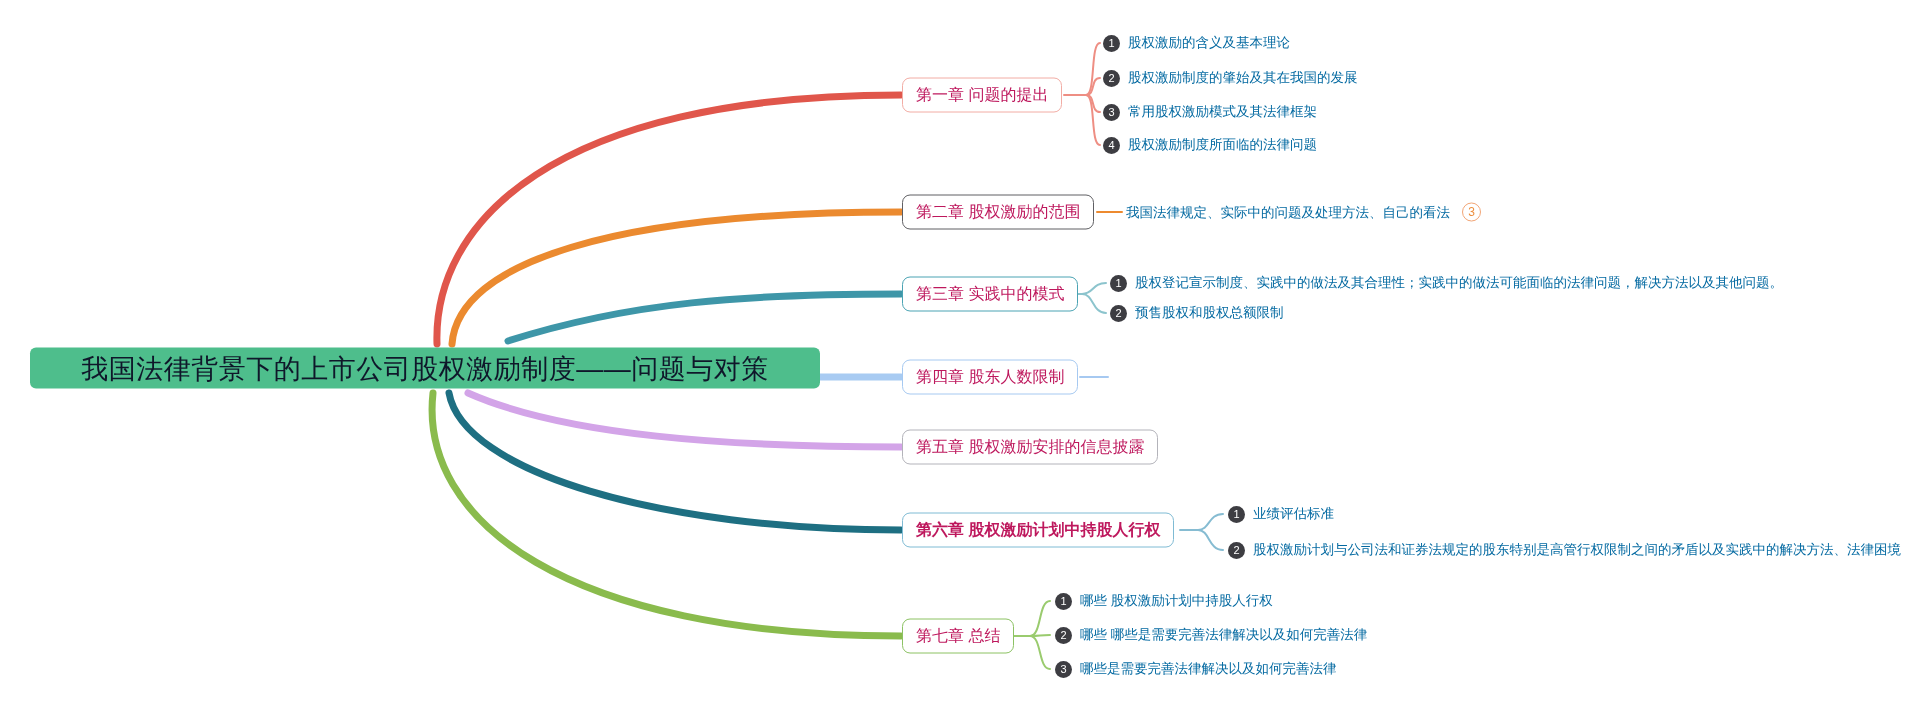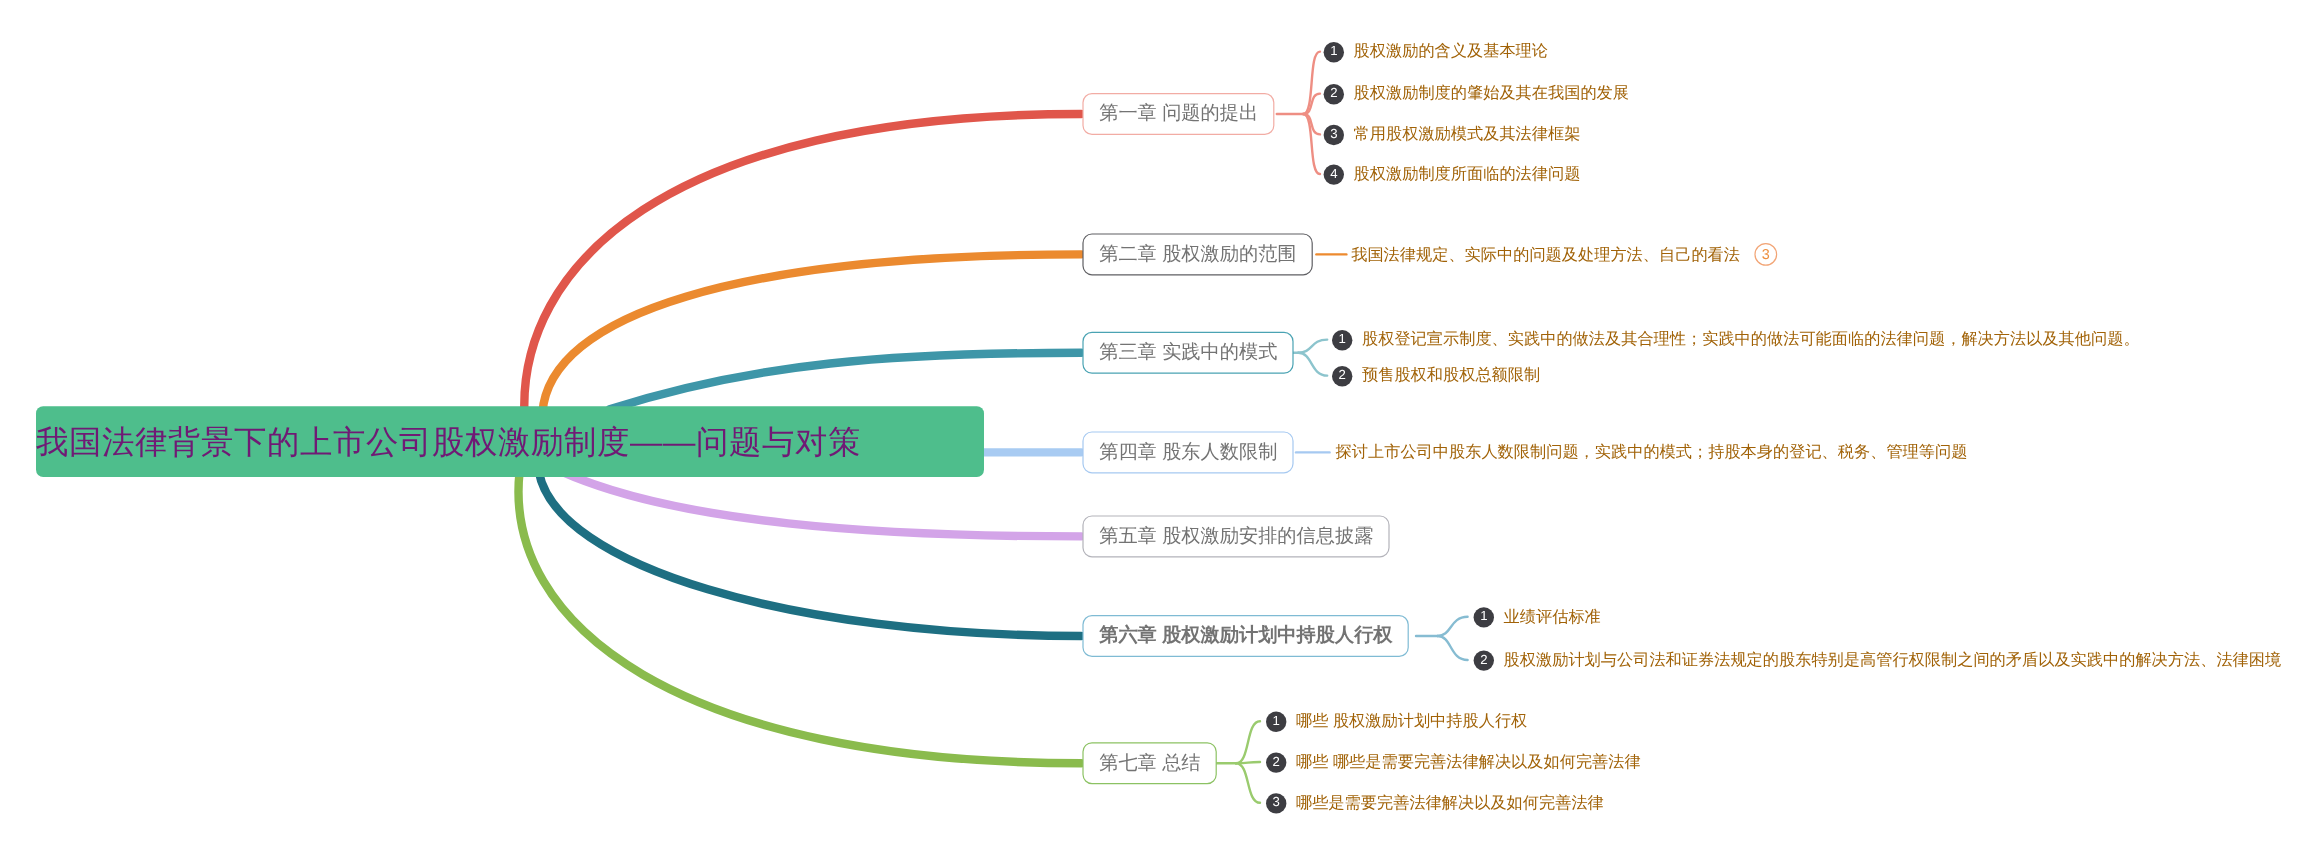--- a/index.html
+++ b/index.html
@@ -3,43 +3,43 @@
 <meta charset="utf-8">
 <style>
   html,body{margin:0;padding:0;background:#fff;}
   .canvas{
     position:relative;width:1920px;height:711px;background:#ffffff;overflow:hidden;
     font-family:"Liberation Sans","DejaVu Sans",sans-serif;
   }
   .wires{position:absolute;left:0;top:0;z-index:0;}
   .central{
     position:absolute;left:30px;top:368px;transform:translateY(-50%);
-    width:790px;height:59px;z-index:2;
+    width:790px;height:41px;z-index:2;
     background:#4EBE8C;border-radius:6px;
-    display:flex;align-items:center;
-    color:#701a75;font-size:27px;letter-spacing:0.5px;white-space:nowrap;
+    display:flex;align-items:center;justify-content:center;
+    color:#0f172a;font-size:27px;letter-spacing:0.5px;white-space:nowrap;
   }
   .topic{
     position:absolute;left:902px;transform:translateY(-50%);z-index:2;
     background:#ffffff;border-radius:8px;padding:6px 13px;
-    font-size:16px;color:#737373;white-space:nowrap;
+    font-size:16px;color:#be185d;white-space:nowrap;
     border:1.5px solid #999;
   }
   .b1{border-color:#F2ACA4;}
   .b2{border-color:#5F5F63;}
   .b3{border-color:#4AA3B3;}
   .b4{border-color:#A6C9F1;}
   .b5{border-color:#B3B3BA;}
   .b6{border-color:#7FBBD4;}
   .b7{border-color:#8CC263;}
   .sub{
     position:absolute;transform:translateY(-50%);z-index:2;
     display:flex;align-items:center;gap:8px;white-space:nowrap;
   }
-  .sub .txt{font-size:13.5px;color:#a16207;}
+  .sub .txt{font-size:13.5px;color:#0369a1;}
   .badge{
     width:17px;height:17px;border-radius:50%;background:#3D3D42;color:#ffffff;
     font-size:11px;line-height:17px;text-align:center;flex-shrink:0;
   }
   .count-badge{
     width:17px;height:17px;border-radius:50%;border:1.5px solid #F2A576;color:#ED8F3F;
     font-size:12px;line-height:17px;text-align:center;flex-shrink:0;margin-left:4px;
     background:#fff;
   }
 </style>
@@ -126,23 +126,20 @@
 
   <div class="sub" style="left:1110px;top:283px;">
     <span class="badge">1</span>
     <span class="txt">股权登记宣示制度、实践中的做法及其合理性；实践中的做法可能面临的法律问题，解决方法以及其他问题。</span>
   </div>
   <div class="sub" style="left:1110px;top:313px;">
     <span class="badge">2</span>
     <span class="txt">预售股权和股权总额限制</span>
   </div>
 
-  <div class="sub" style="left:1113px;top:377px;">
-    <span class="txt">探讨上市公司中股东人数限制问题，实践中的模式；持股本身的登记、税务、管理等问题</span>
-  </div>
 
   <div class="sub" style="left:1228px;top:514px;">
     <span class="badge">1</span>
     <span class="txt">业绩评估标准</span>
   </div>
   <div class="sub" style="left:1228px;top:550px;">
     <span class="badge">2</span>
     <span class="txt">股权激励计划与公司法和证券法规定的股东特别是高管行权限制之间的矛盾以及实践中的解决方法、法律困境</span>
   </div>
 

